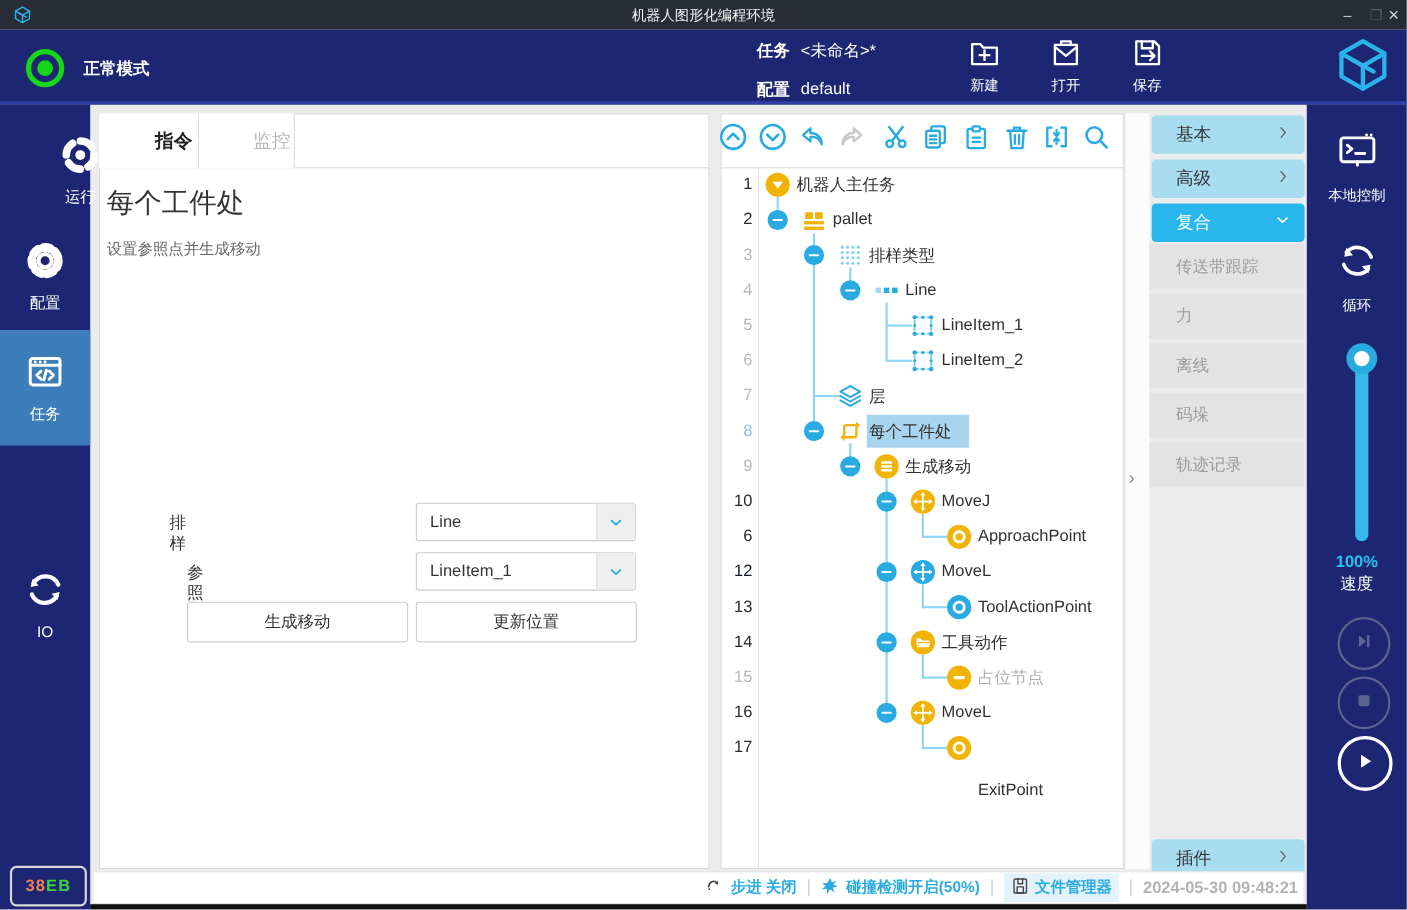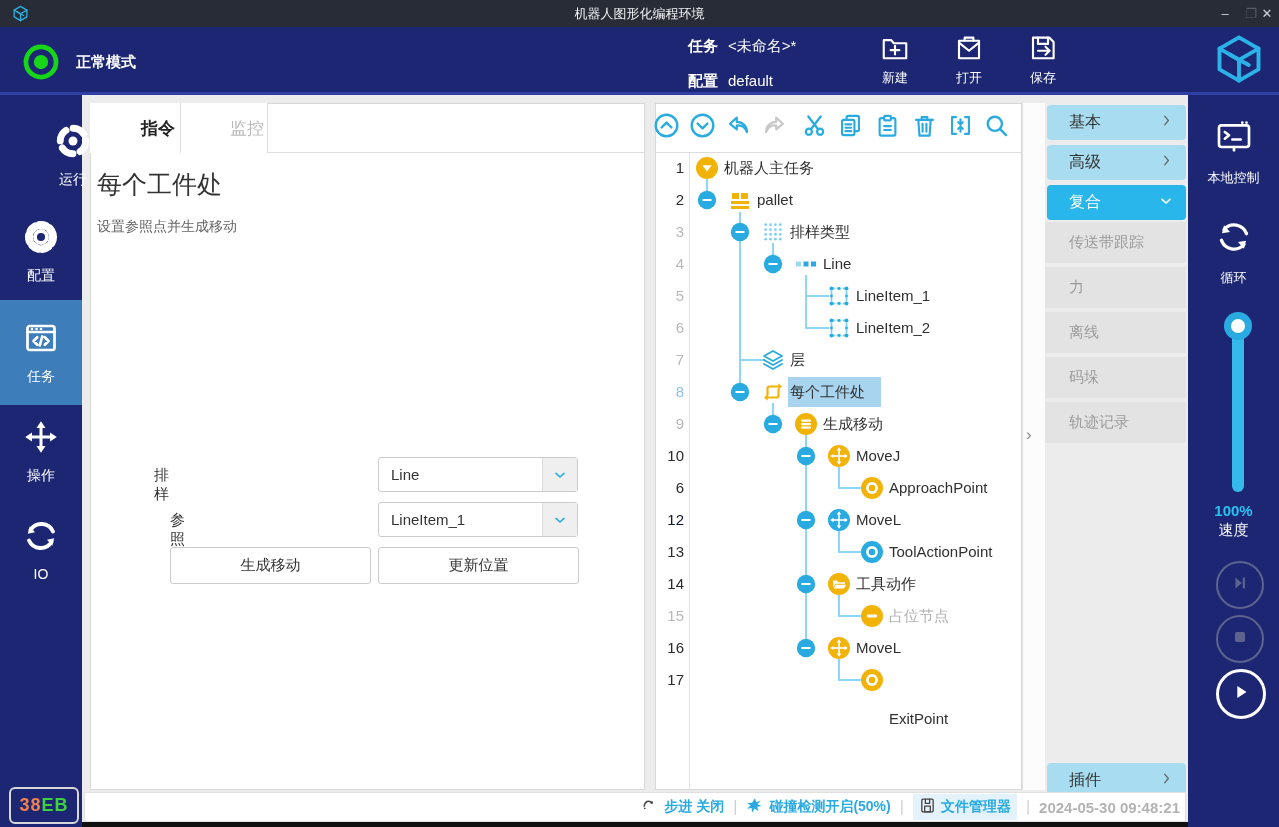--- a/index.html
+++ b/index.html
@@ -51,21 +51,21 @@
   .cat-head{left:1047px;width:139px;height:35px;border-radius:4px;background:#a8dcf0;display:flex;align-items:center;box-sizing:border-box;padding:0 12px 0 22px;font-size:16px;color:#333;justify-content:space-between;}
   .cat-head.sel{background:#29b6ea;color:#fff;}
   .cat-item{left:1045px;width:141px;height:41px;background:#e3e3e3;display:flex;align-items:center;padding-left:24px;box-sizing:border-box;font-size:15px;color:#9b9b9b;}
   
   #statusbar{left:84px;top:792px;width:1102px;height:30px;background:#fff;border:1px solid #e0e0e0;box-sizing:border-box;display:flex;align-items:center;justify-content:flex-end;gap:9px;padding-right:5px;}
   .st-item{display:flex;align-items:center;gap:5px;font-size:14px;font-weight:bold;color:#29abe2;}
   .st-sep{color:#d0d0d0;font-weight:normal;}
   #st-time{font-size:15px;font-weight:bold;color:#b3b3b3;}
   #bottomstrip{left:82px;top:822px;width:1106px;height:5px;background:#101010;}
   
-  #badge{left:9px;top:787px;width:66px;height:33px;border:2px solid #d8d8d8;border-radius:6px;display:flex;align-items:center;justify-content:center;font-size:18px;font-weight:bold;letter-spacing:1px;}
+  #badge{left:9px;top:787px;width:66px;height:33px;border:2px solid #d8d8d8;border-radius:6px;display:flex;align-items:center;justify-content:center;font-size:15px;font-weight:bold;letter-spacing:1px;}
 </style>
 </head>
 <body>
 
 <div id="stage">
 
   <div class="abs" id="titlebar"></div>
   <div class="abs" id="tb-logo" style="left:12px;top:5px;"><svg width="17" height="17" viewBox="0 0 24 24" fill="none" stroke-linecap="round" stroke-linejoin="round">
         <g stroke="#2bb3e8" stroke-width="1.8" fill="none">
           <path d="M12 2 21 7.2 21 16.8 12 22 3 16.8 3 7.2Z"></path>
@@ -149,30 +149,20 @@
           <g stroke="#fff" stroke-width="1.8" fill="none">
             <rect x="3" y="4" width="18" height="16" rx="1.5"></rect>
             <path d="M3 8 h18"></path>
             <path d="M9.5 11.5 7 14 9.5 16.5 M14.5 11.5 17 14 14.5 16.5 M12.8 11 11.2 17"></path>
           </g>
           <circle cx="6" cy="6" r=".9" fill="#fff"></circle>
           <circle cx="9" cy="6" r=".9" fill="#fff"></circle>
           <circle cx="12" cy="6" r=".9" fill="#fff"></circle>
         </svg></span>
     <span>任务</span>
-  </div>
-    <div class="abs lnav-item " style="top:412px;height:80px;">
-    <span><svg width="36" height="36" viewBox="0 0 24 24" fill="none" stroke-linecap="round" stroke-linejoin="round">
-          <g fill="#fff">
-            <path d="M12 1.5 15 6 H9Z M12 22.5 15 18 H9Z M1.5 12 6 9 V15Z M22.5 12 18 9 V15Z"></path>
-            <rect x="11" y="6" width="2" height="12"></rect>
-            <rect x="6" y="11" width="12" height="2"></rect>
-          </g>
-        </svg></span>
-    <span>操作</span>
   </div>
     <div class="abs lnav-item " style="top:512px;height:75px;">
     <span><svg width="36" height="36" viewBox="0 0 24 24" fill="none" stroke-linecap="round" stroke-linejoin="round">
           <g stroke="#fff" stroke-width="2.6" fill="none">
             <path d="M20 9 A8.5 8.5 0 0 0 5 8"></path>
             <path d="M4 15 A8.5 8.5 0 0 0 19 16"></path>
           </g>
           <path d="M3.2 10.5 8 9.5 4.5 5.5Z M20.8 13.5 16 14.5 19.5 18.5Z" fill="#fff"></path>
         </svg></span>
     <span>IO</span>

